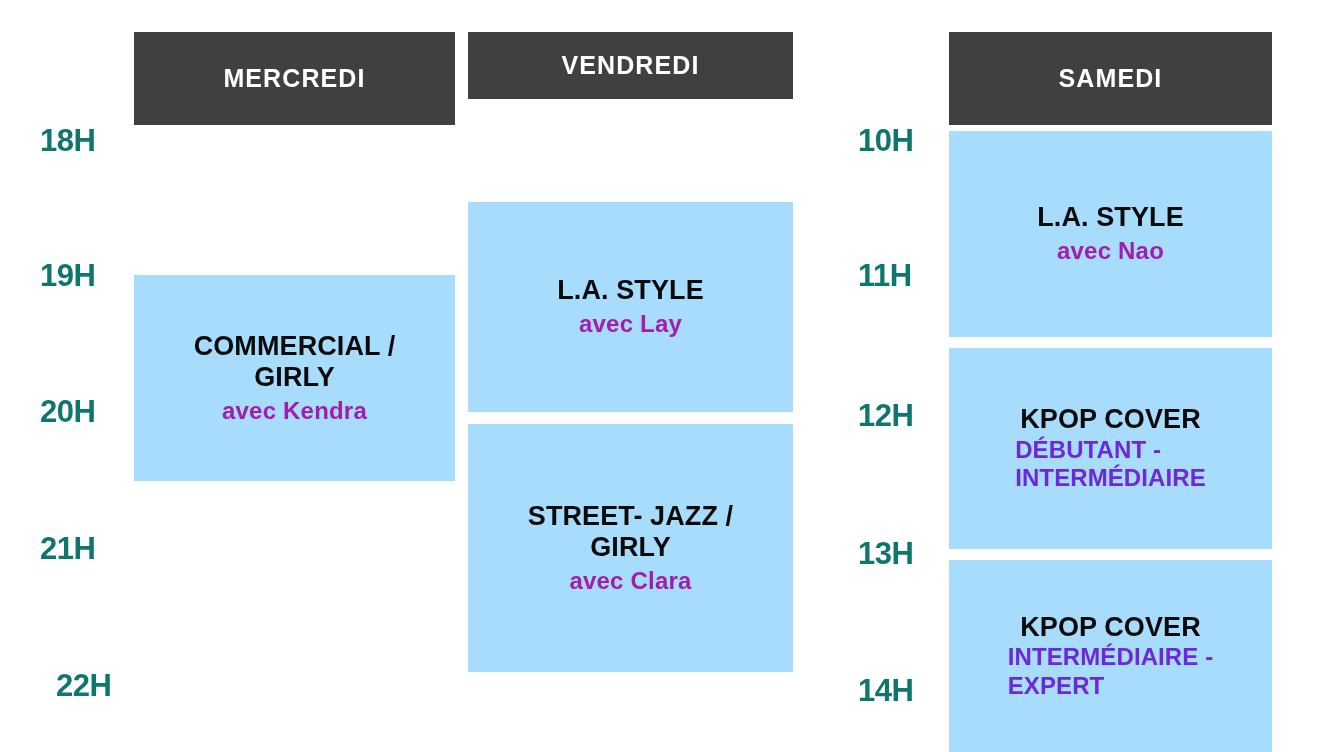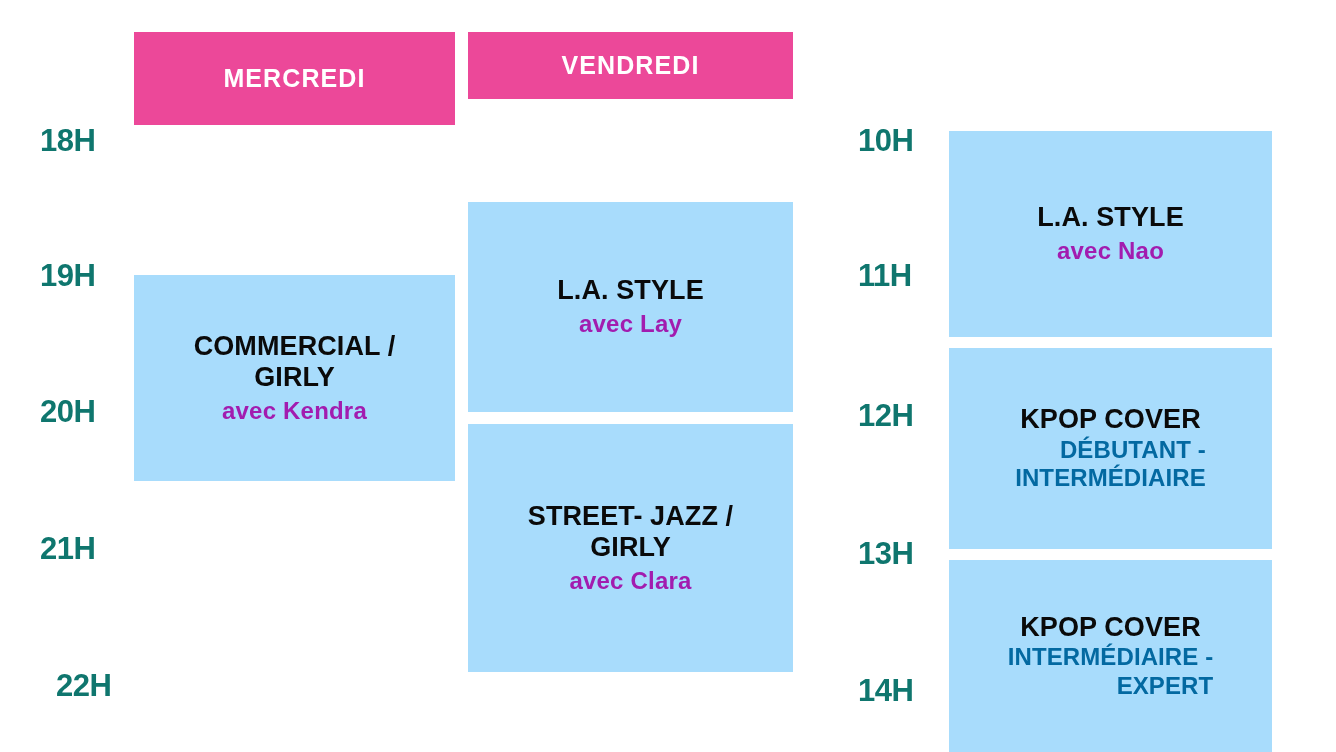--- a/index.html
+++ b/index.html
@@ -24,21 +24,21 @@
     font-size: 31px;
     color: #0f766e;
     letter-spacing: -0.5px;
     line-height: 1;
     white-space: nowrap;
   }
 
   
   .day-header {
     position: absolute;
-    background: #ec4899;
+    background: #404040;
     display: flex;
     align-items: center;
     justify-content: center;
   }
   .day-header .day-name {
     font-family: "Liberation Sans", sans-serif;
     font-weight: bold;
     font-size: 25px;
     color: #ffffff;
     letter-spacing: 1.1px;
@@ -76,22 +76,22 @@
     text-align: center;
     letter-spacing: 0.2px;
     margin-top: 3px;
     white-space: pre-line;
   }
   .class-detail {
     font-family: "Liberation Sans", sans-serif;
     font-weight: bold;
     font-size: 24px;
     line-height: 1.18;
-    color: #0369a1;
-    text-align: right;
+    color: #6d28d9;
+    text-align: left;
     letter-spacing: 0.1px;
     white-space: pre-line;
   }
 </style>
 </head>
 <body>
 
 <div id="stage">
 
   <div class="time-label" style="left:40px; top:125px;">18H</div>
@@ -124,20 +124,23 @@
 GIRLY</div>
     <div class="class-sub">avec Clara</div>
   </div>
 
   <div class="time-label" style="left:858px; top:125px;">10H</div>
   <div class="time-label" style="left:858px; top:260px;">11H</div>
   <div class="time-label" style="left:858px; top:400px;">12H</div>
   <div class="time-label" style="left:858px; top:538px;">13H</div>
   <div class="time-label" style="left:858px; top:675px;">14H</div>
 
+  <div class="day-header" style="left:949px; top:32px; width:323px; height:93px;">
+    <span class="day-name">SAMEDI</span>
+  </div>
 
   <div class="class-block" style="left:949px; top:131px; width:323px; height:206px;">
     <div class="class-title">L.A. STYLE</div>
     <div class="class-sub">avec Nao</div>
   </div>
 
   <div class="class-block" style="left:949px; top:348px; width:323px; height:201px;">
     <div class="class-title">KPOP COVER</div>
     <div class="class-detail">DÉBUTANT -
 INTERMÉDIAIRE</div>

